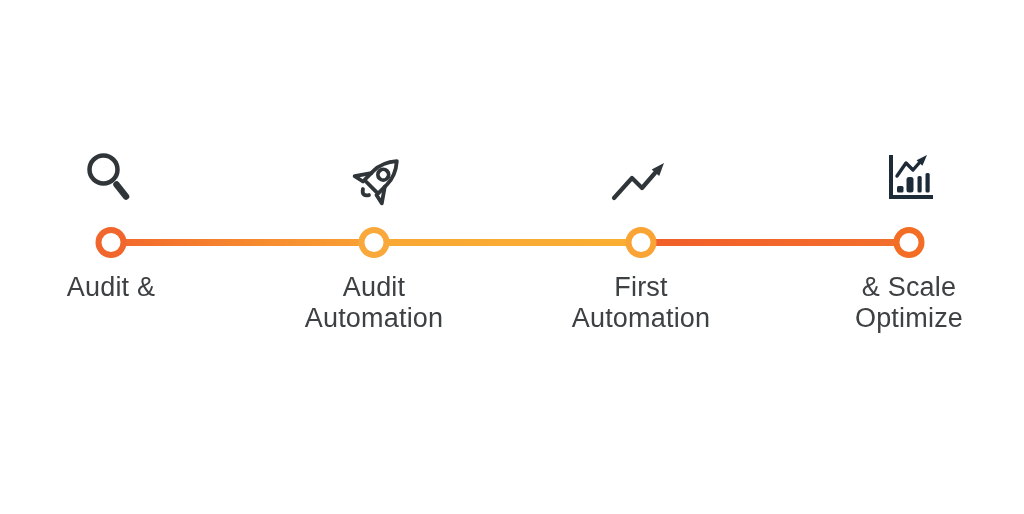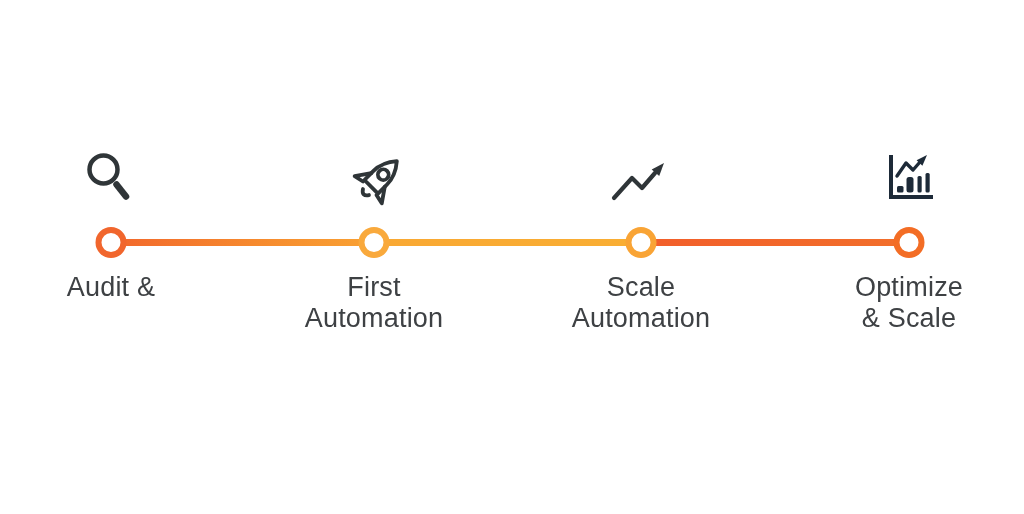--- a/index.html
+++ b/index.html
@@ -94,51 +94,51 @@
           <path d="M31 6 C 37 13, 40 20, 40 28 L40 40 L22 40 L22 28 C22 20, 25 13, 31 6 Z"></path>
           <circle cx="31" cy="24" r="5"></circle>
           <path d="M22 31 L13 44 L22 42"></path>
           <path d="M40 31 L49 44 L40 42"></path>
           <path d="M27 47 Q31 53 35 47"></path>
         </g>
       </svg>
     </div>
     <div class="node" style="border-color: rgb(249, 169, 60);"></div>
     <div class="label" style="color: rgb(62, 65, 68);">
-      <div>First</div>
+      <div>Audit</div>
       <div>Automation</div>
     </div>
   </div>
 
   <div class="step s3">
     <div class="icon" style="color: rgb(47, 53, 56);">
       <svg width="62" height="46" viewBox="0 0 62 46" fill="none">
         <polyline points="4,40 22,20 32,30 45,15" stroke="currentColor" stroke-width="4.2" stroke-linecap="round" stroke-linejoin="round"></polyline>
         <polygon points="54,5 49.2,18.1 41.7,11.5" fill="currentColor"></polygon>
       </svg>
     </div>
     <div class="node" style="border-color: rgb(249, 164, 53);"></div>
     <div class="label" style="color: rgb(62, 65, 68);">
-      <div>Scale</div>
+      <div>First</div>
       <div>Automation</div>
     </div>
   </div>
 
   <div class="step s4">
     <div class="icon" style="color: rgb(29, 42, 56);">
       <svg width="54" height="54" viewBox="0 0 54 54" fill="none">
         <path d="M7 3 H11 V43 H51 V47 H7 Z" fill="currentColor"></path>
         <rect x="15" y="34" width="6.5" height="6.5" rx="1.5" fill="currentColor"></rect>
         <rect x="24.5" y="25" width="7" height="15.5" rx="2.5" fill="currentColor"></rect>
         <rect x="35.5" y="24" width="4.2" height="16.5" rx="1.5" fill="currentColor"></rect>
         <rect x="43.5" y="21" width="4.2" height="19.5" rx="1.5" fill="currentColor"></rect>
         <polyline points="15,24 24,11 31,18 38,10" stroke="currentColor" stroke-width="3.4" stroke-linecap="round" stroke-linejoin="round"></polyline>
         <polygon points="45,3 40.4,13.7 34.6,8.3" fill="currentColor"></polygon>
       </svg>
     </div>
     <div class="node" style="border-color: rgb(243, 109, 37);"></div>
     <div class="label" style="color: rgb(62, 65, 68);">
+      <div>&amp; Scale</div>
       <div>Optimize</div>
-      <div>&amp; Scale</div>
     </div>
   </div>
 
 </div>
 
 </body></html>

